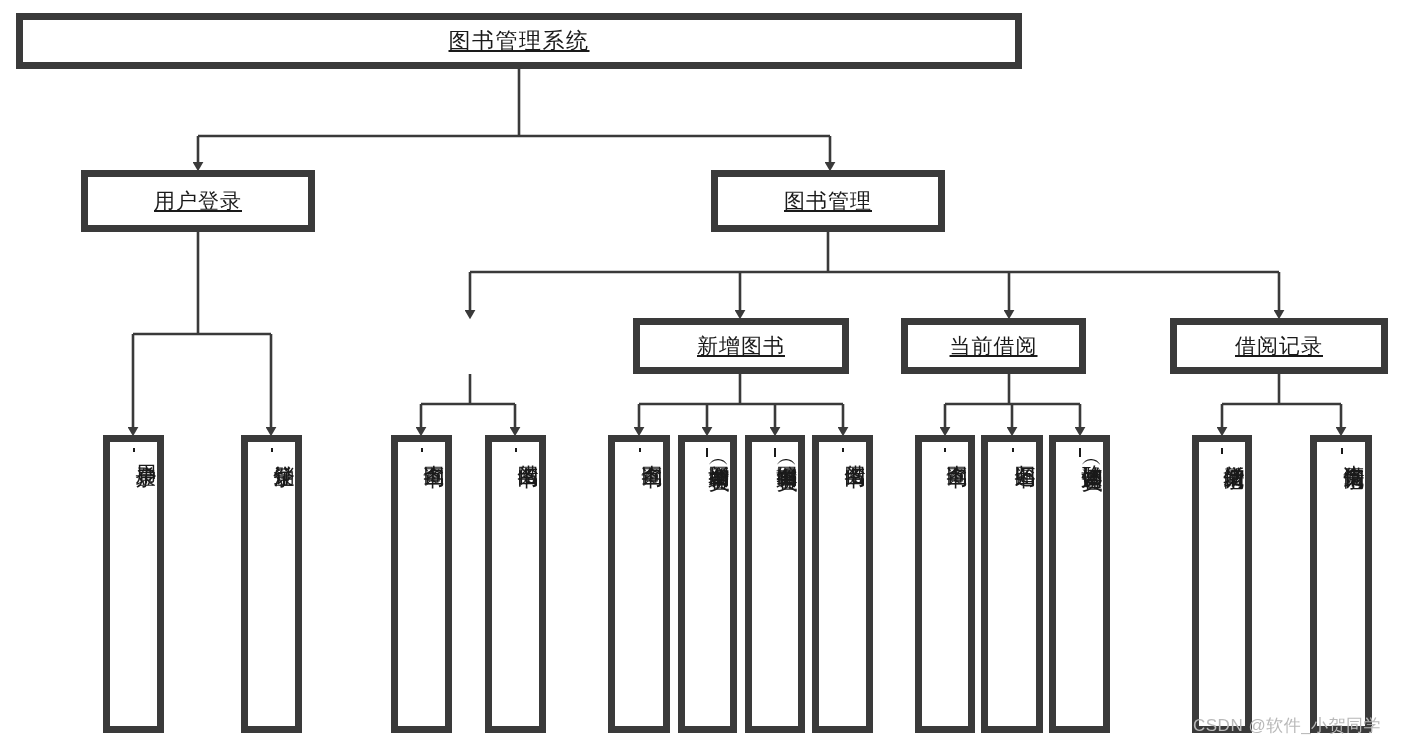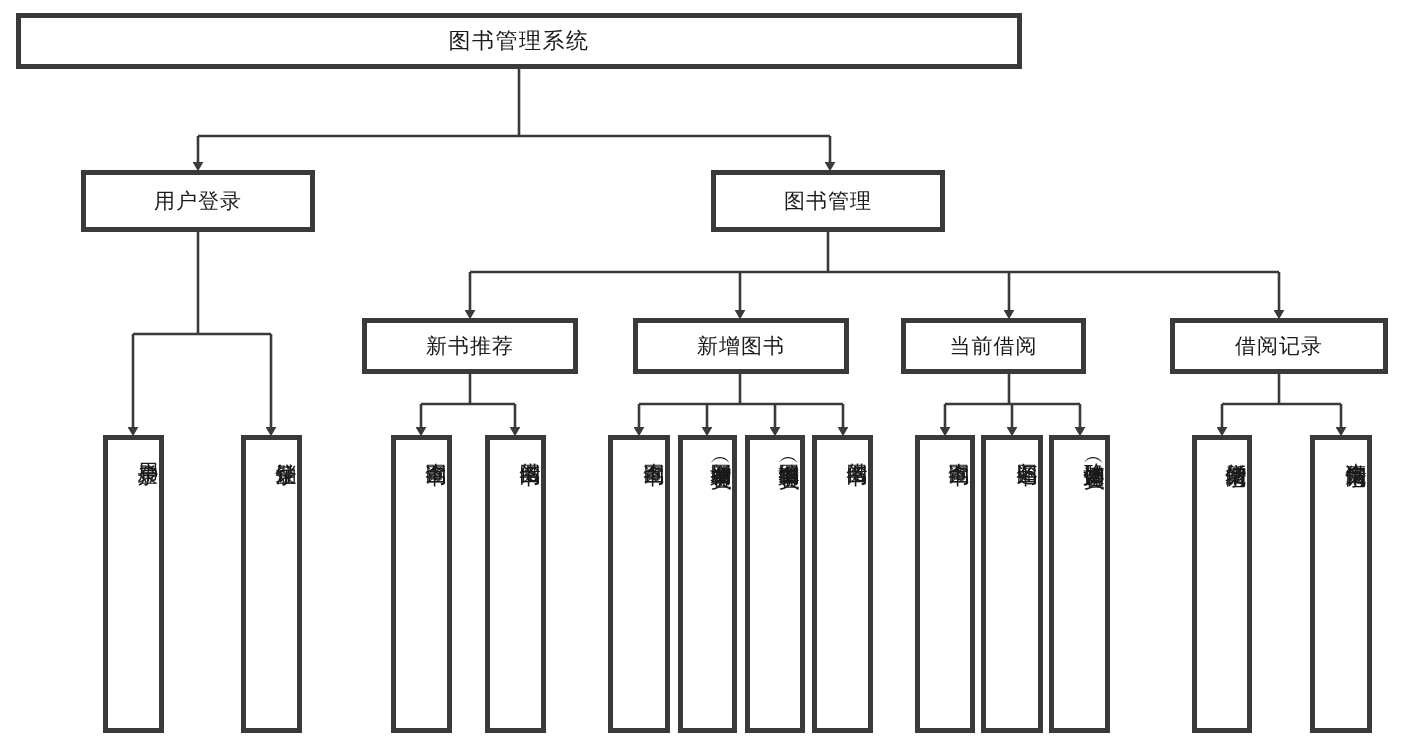--- a/index.html
+++ b/index.html
@@ -23,25 +23,26 @@
     left: 0;
     top: 0;
     width: 1405px;
     height: 747px;
     pointer-events: none;
   }
   .node {
     position: absolute;
     box-sizing: border-box;
     background: #ffffff;
-    border: 5px solid #f97316;
+    border: 7px solid #f97316;
     display: flex;
     align-items: center;
     justify-content: center;
     color: #1a1a1a;
+    text-decoration: underline;
   }
   .node.h {
     font-size: 21px;
     letter-spacing: 1px;
   }
   .node.root {
     font-size: 22px;
     letter-spacing: 1.5px;
   }
   .node.leaf {
@@ -121,21 +122,20 @@
       <path d="M1222,404 L1222,428" marker-end="url(#arrow)"></path>
       <path d="M1341,404 L1341,428" marker-end="url(#arrow)"></path>
     </g>
   </svg>
 
   <div class="node root" id="node-root" style="left: 16px; top: 13px; width: 1006px; height: 56px; border-color: rgb(58, 58, 58); background: rgb(255, 255, 255); color: rgb(26, 26, 26);">图书管理系统</div>
 
   <div class="node h" id="node-l2-0" style="left: 81px; top: 170px; width: 234px; height: 62px; border-color: rgb(58, 58, 58); background: rgb(255, 255, 255); color: rgb(26, 26, 26);">用户登录</div>
   <div class="node h" id="node-l2-1" style="left: 711px; top: 170px; width: 234px; height: 62px; border-color: rgb(58, 58, 58); background: rgb(255, 255, 255); color: rgb(26, 26, 26);">图书管理</div>
 
-  <div class="node h" id="node-l3-0" style="left: 362px; top: 318px; width: 216px; height: 56px; border-color: rgb(58, 58, 58); background: rgb(255, 255, 255); color: rgb(26, 26, 26);">新书推荐</div>
   <div class="node h" id="node-l3-1" style="left: 633px; top: 318px; width: 216px; height: 56px; border-color: rgb(58, 58, 58); background: rgb(255, 255, 255); color: rgb(26, 26, 26);">新增图书</div>
   <div class="node h" id="node-l3-2" style="left: 901px; top: 318px; width: 185px; height: 56px; border-color: rgb(58, 58, 58); background: rgb(255, 255, 255); color: rgb(26, 26, 26);">当前借阅</div>
   <div class="node h" id="node-l3-3" style="left: 1170px; top: 318px; width: 218px; height: 56px; border-color: rgb(58, 58, 58); background: rgb(255, 255, 255); color: rgb(26, 26, 26);">借阅记录</div>
 
   <div class="node leaf" id="node-leaf-0" style="left: 103px; top: 435px; width: 61px; height: 298px; border-color: rgb(58, 58, 58); background: rgb(255, 255, 255); color: rgb(26, 26, 26);">
     <span class="vtext">用户登录</span>
   </div>
   <div class="node leaf" id="node-leaf-1" style="left: 241px; top: 435px; width: 61px; height: 298px; border-color: rgb(58, 58, 58); background: rgb(255, 255, 255); color: rgb(26, 26, 26);">
     <span class="vtext">注销登录</span>
   </div>
@@ -166,13 +166,14 @@
   <div class="node leaf" id="node-leaf-10" style="left: 1049px; top: 435px; width: 61px; height: 298px; border-color: rgb(58, 58, 58); background: rgb(255, 255, 255); color: rgb(26, 26, 26);">
     <span class="vtext">确认归还（管理员）</span>
   </div>
   <div class="node leaf" id="node-leaf-11" style="left: 1192px; top: 435px; width: 60px; height: 298px; border-color: rgb(58, 58, 58); background: rgb(255, 255, 255); color: rgb(26, 26, 26);">
     <span class="vtext">新增借阅记录</span>
   </div>
   <div class="node leaf" id="node-leaf-12" style="left: 1310px; top: 435px; width: 62px; height: 298px; border-color: rgb(58, 58, 58); background: rgb(255, 255, 255); color: rgb(26, 26, 26);">
     <span class="vtext">查询借阅记录</span>
   </div>
 
+  <div class="watermark" id="watermark" style="left: 1193px; top: 714px; color: rgb(185, 185, 185);">CSDN @软件_小贺同学</div>
 </div>
 
 </body></html>

